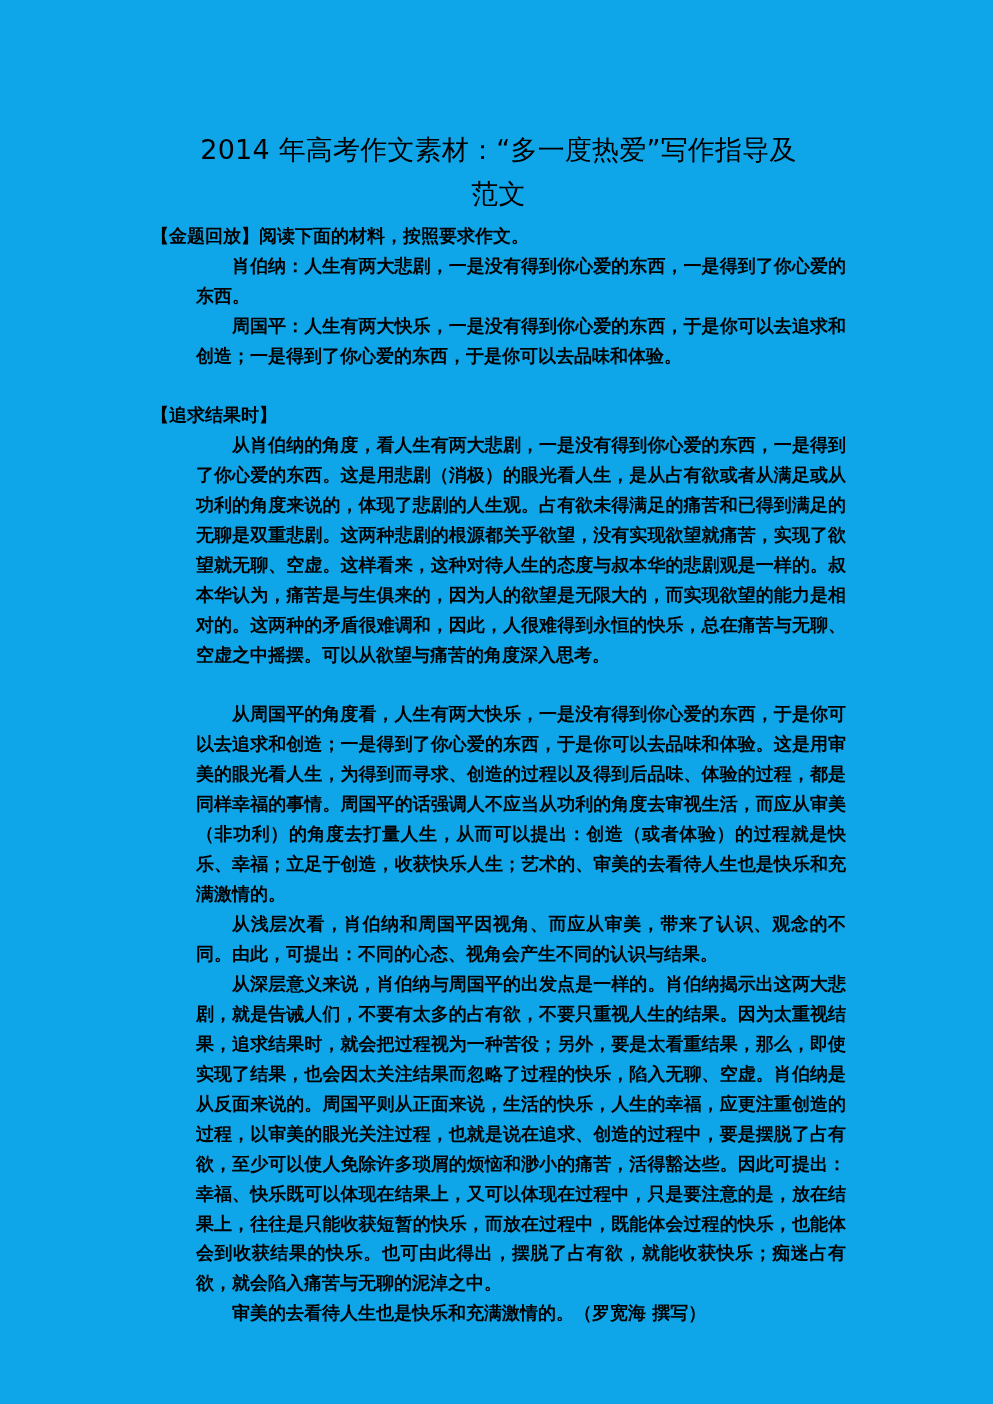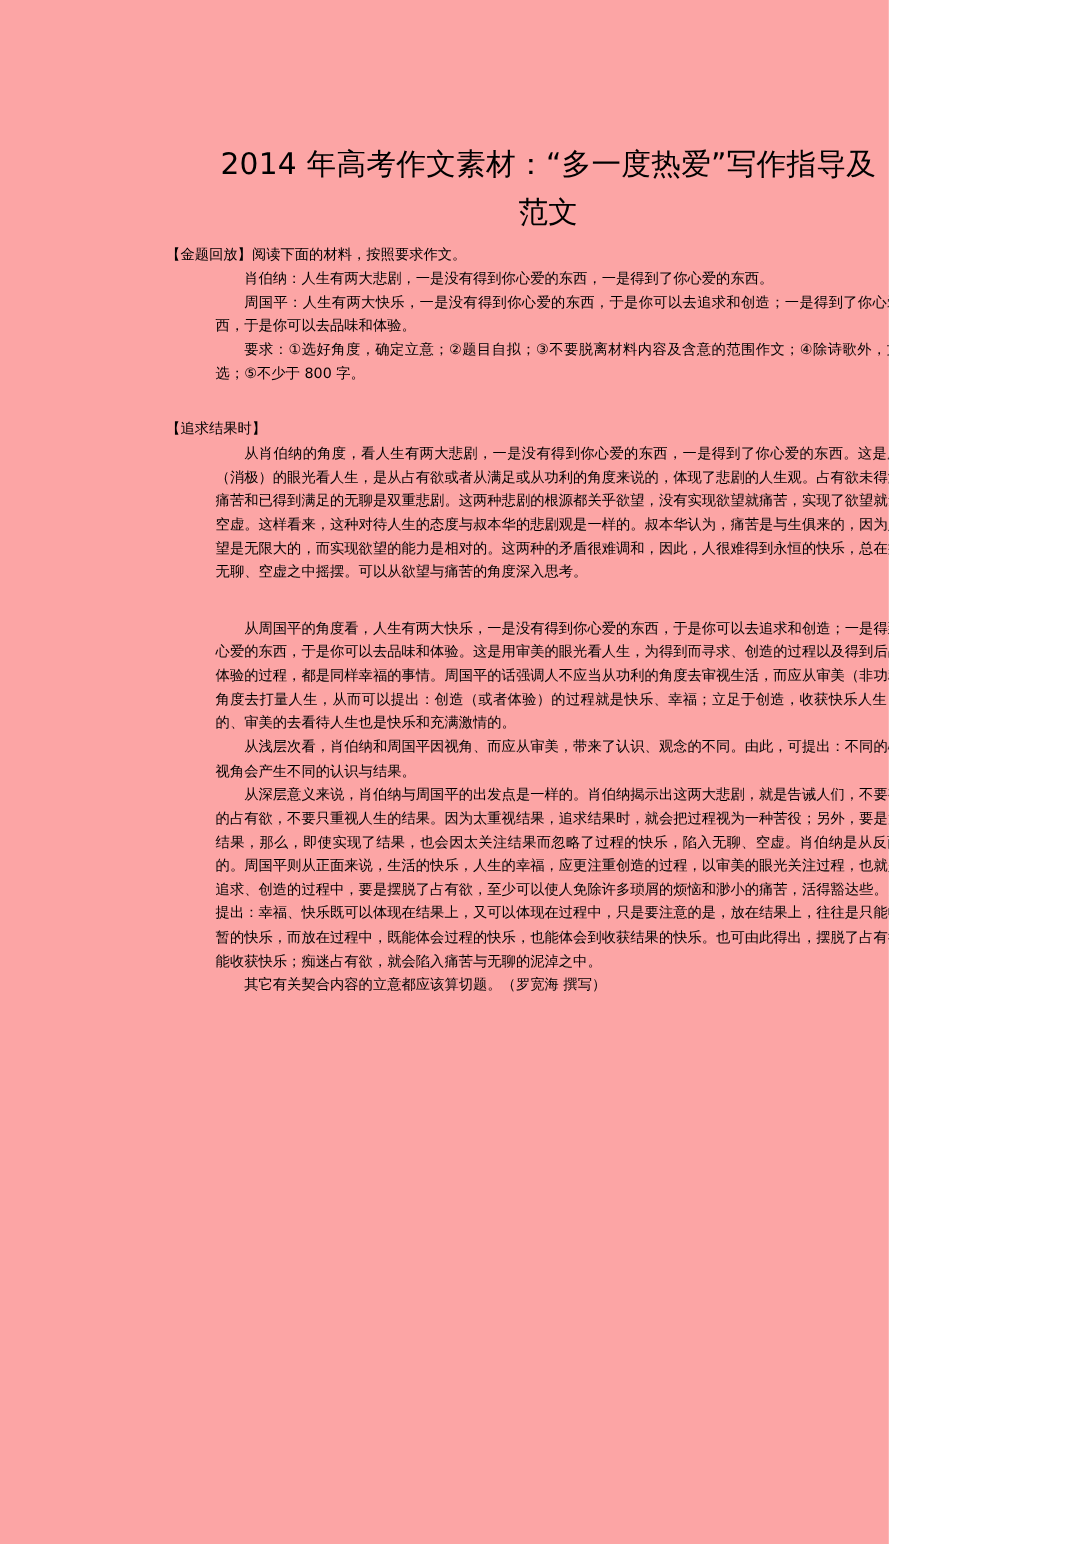--- a/index.html
+++ b/index.html
@@ -6,49 +6,50 @@
     margin: 0;
     padding: 0;
     background: #ffffff;
   }
   body {
     font-family: "DejaVu Sans", "Liberation Sans", sans-serif;
     color: #000000;
   }
   #page {
     position: relative;
-    width: 808px;
+    width: 993px;
     height: 1404px;
-    background: #fca5a5;
+    background: #0ea5e9;
     overflow: hidden;
     box-sizing: border-box;
     padding: 0;
   }
   #content {
     position: absolute;
     left: 151px;
     top: 128px;
     width: 695px;
   }
   .doc-title {
     font-size: 27px;
     line-height: 1.62;
     text-align: center;
     font-weight: normal;
     letter-spacing: 0.2px;
     margin: 0 0 6px 0;
     padding: 0;
   }
   .body-block {
-    font-size: 13px;
+    font-size: 18px;
     line-height: 1.665;
     text-align: justify;
     text-justify: inter-ideograph;
     letter-spacing: 0px;
     margin: 0;
+    font-weight: bold;
   }
   .p {
     margin: 0;
     padding: 0;
     text-align: justify;
     text-justify: inter-ideograph;
   }
   .p.indent {
     text-indent: 2em;
     margin-left: 45px;
@@ -72,35 +73,34 @@
     </div>
 
     <div class="body-block">
 
       <p class="p">【金题回放】阅读下面的材料，按照要求作文。</p>
 
       <p class="p indent">肖伯纳：人生有两大悲剧，一是没有得到你心爱的东西，一是得到了你心爱的东西。</p>
 
       <p class="p indent">周国平：人生有两大快乐，一是没有得到你心爱的东西，于是你可以去追求和创造；一是得到了你心爱的东西，于是你可以去品味和体验。</p>
 
-      <p class="p indent">要求：①选好角度，确定立意；②题目自拟；③不要脱离材料内容及含意的范围作文；④除诗歌外，文体自选；⑤不少于 800 字。</p>
 
       <div class="spacer"></div>
 
       <p class="p">【追求结果时】</p>
 
 
       <p class="p indent">从肖伯纳的角度，看人生有两大悲剧，一是没有得到你心爱的东西，一是得到了你心爱的东西。这是用悲剧（消极）的眼光看人生，是从占有欲或者从满足或从功利的角度来说的，体现了悲剧的人生观。占有欲未得满足的痛苦和已得到满足的无聊是双重悲剧。这两种悲剧的根源都关乎欲望，没有实现欲望就痛苦，实现了欲望就无聊、空虚。这样看来，这种对待人生的态度与叔本华的悲剧观是一样的。叔本华认为，痛苦是与生俱来的，因为人的欲望是无限大的，而实现欲望的能力是相对的。这两种的矛盾很难调和，因此，人很难得到永恒的快乐，总在痛苦与无聊、空虚之中摇摆。可以从欲望与痛苦的角度深入思考。</p>
 
       <div class="spacer-sm"></div>
 
       <p class="p indent">从周国平的角度看，人生有两大快乐，一是没有得到你心爱的东西，于是你可以去追求和创造；一是得到了你心爱的东西，于是你可以去品味和体验。这是用审美的眼光看人生，为得到而寻求、创造的过程以及得到后品味、体验的过程，都是同样幸福的事情。周国平的话强调人不应当从功利的角度去审视生活，而应从审美（非功利）的角度去打量人生，从而可以提出：创造（或者体验）的过程就是快乐、幸福；立足于创造，收获快乐人生；艺术的、审美的去看待人生也是快乐和充满激情的。</p>
 
 
       <p class="p indent">从浅层次看，肖伯纳和周国平因视角、而应从审美，带来了认识、观念的不同。由此，可提出：不同的心态、视角会产生不同的认识与结果。</p>
 
       <p class="p indent">从深层意义来说，肖伯纳与周国平的出发点是一样的。肖伯纳揭示出这两大悲剧，就是告诫人们，不要有太多的占有欲，不要只重视人生的结果。因为太重视结果，追求结果时，就会把过程视为一种苦役；另外，要是太看重结果，那么，即使实现了结果，也会因太关注结果而忽略了过程的快乐，陷入无聊、空虚。肖伯纳是从反面来说的。周国平则从正面来说，生活的快乐，人生的幸福，应更注重创造的过程，以审美的眼光关注过程，也就是说在追求、创造的过程中，要是摆脱了占有欲，至少可以使人免除许多琐屑的烦恼和渺小的痛苦，活得豁达些。因此可提出：幸福、快乐既可以体现在结果上，又可以体现在过程中，只是要注意的是，放在结果上，往往是只能收获短暂的快乐，而放在过程中，既能体会过程的快乐，也能体会到收获结果的快乐。也可由此得出，摆脱了占有欲，就能收获快乐；痴迷占有欲，就会陷入痛苦与无聊的泥淖之中。</p>
 
-      <p class="p indent">其它有关契合内容的立意都应该算切题。（罗宽海 撰写）</p>
+      <p class="p indent">审美的去看待人生也是快乐和充满激情的。（罗宽海 撰写）</p>
 
     </div>
   </div>
 </div>
 
 </body></html>

